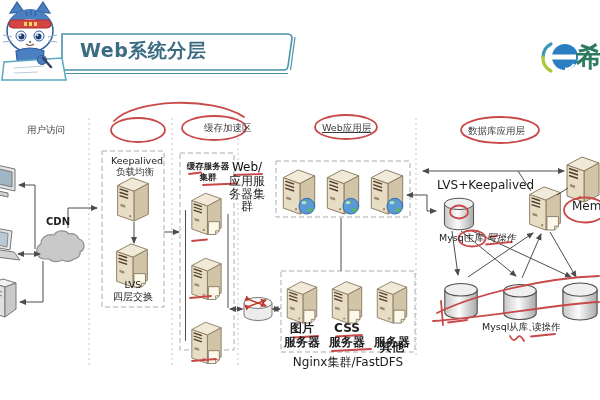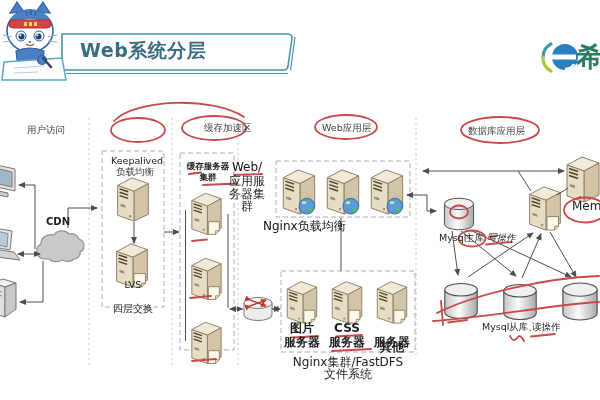--- a/index.html
+++ b/index.html
@@ -223,49 +223,48 @@
     <path d="M531,336.5 L555,334"></path>
   </g>
 </svg>
 
   <div class="lbl t-title" style="left:80px;top:40px;">Web系统分层</div>
   <div class="lbl t-brand" style="left:576px;top:41px;">希</div>
 
   <div class="lbl t-zone" style="left:27px;top:125px;">用户访问</div>
   <div class="lbl t-zone" style="left:116px;top:126px;margin-top:41px;">负载均衡</div>
   <div class="lbl t-zone" style="left:187px;top:123px;margin-left:17px;">缓存加速区</div>
-  <div class="lbl t-zone" style="left:322px;top:123px;">Web应用层</div>
+  <div class="lbl t-zone" style="left:322px;top:123px;text-decoration:underline;">Web应用层</div>
   <div class="lbl t-zone" style="left:468px;top:126px;">数据库应用层</div>
 
   <div class="lbl t-cdn" style="left:46px;top:216px;">CDN</div>
 
   <div class="lbl t-s" style="left:111px;top:156px;text-align:center;">Keepalived</div>
   <div class="lbl t-s ctr" style="left:102px;top:280px;width:62px;">LVS</div>
-  <div class="lbl t-s ctr" style="left:102px;top:303px;width:62px;font-size:10px;">四层交换</div>
+  <div class="lbl t-s ctr" style="left:102px;top:291px;width:62px;font-size:10px;">四层交换</div>
 
   <div class="lbl t-xs ctr" style="left:180px;top:162px;width:56px;">缓存服务器</div>
   <div class="lbl t-xs ctr" style="left:180px;top:172.5px;width:56px;">集群</div>
 
   <div class="lbl t-l ctr" style="left:228px;top:161px;width:38px;">Web/</div>
   <div class="lbl t-m ctr" style="left:228px;top:175px;width:38px;">应用服</div>
   <div class="lbl t-m ctr" style="left:228px;top:187.5px;width:38px;">务器集</div>
   <div class="lbl t-m ctr" style="left:228px;top:200px;width:38px;">群</div>
 
-  <div class="lbl t-l" style="left:263px;top:220px;">Nginx负载均衡</div>
 
   <div class="lbl t-m t-bold ctr" style="left:285px;top:323px;width:34px;font-family:Liberation Mono, monospace;">图片</div>
   <div class="lbl t-m t-bold ctr" style="left:280px;top:336px;width:44px;">服务器</div>
   <div class="lbl t-m t-bold ctr" style="left:330px;top:322px;width:34px;">CSS</div>
   <div class="lbl t-m t-bold ctr" style="left:325px;top:336px;width:44px;">服务器</div>
   <div class="lbl t-m t-bold ctr" style="left:375px;top:341px;width:34px;">其他</div>
   <div class="lbl t-m t-bold ctr" style="left:370px;top:336px;width:44px;">服务器</div>
 
   <div class="lbl t-m ctr" style="left:281px;top:356px;width:134px;">Nginx集群/FastDFS</div>
-  <div class="lbl t-m ctr" style="left:281px;top:367.5px;width:134px;">文件系统</div>
-
+
+  <div class="lbl t-m" style="left:437px;top:178.5px;">LVS+Keepalived</div>
   <div class="lbl t-s" style="left:439px;top:232.5px;">Mysql</div>
   <div class="lbl t-s" style="left:465px;top:232.5px;">主库</div>
   <div class="lbl t-s" style="left:487px;top:232.5px;font-style:italic;">写操作</div>
   <div class="lbl t-m" style="left:572px;top:200px;">Memc</div>
   <div class="lbl t-s" style="left:482px;top:322px;">Mysql</div>
   <div class="lbl t-s" style="left:509px;top:322px;">从库、</div>
   <div class="lbl t-s" style="left:532px;top:322px;">读操作</div>
 
 </div>
 

